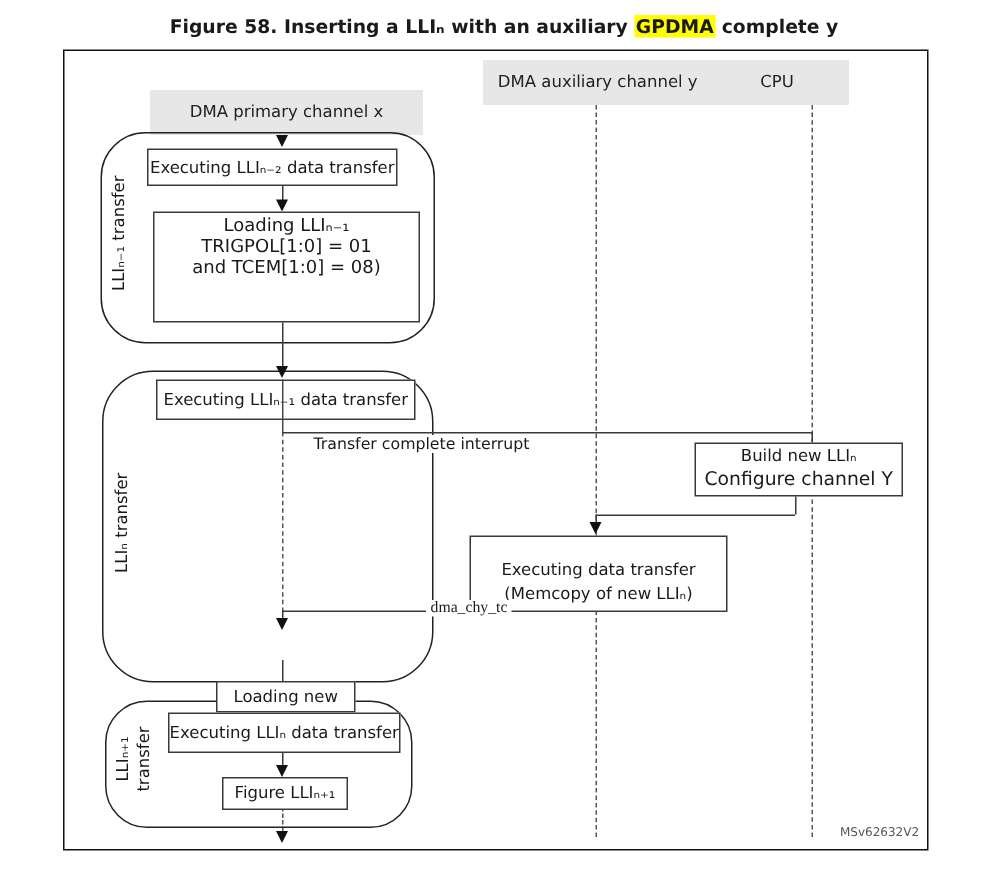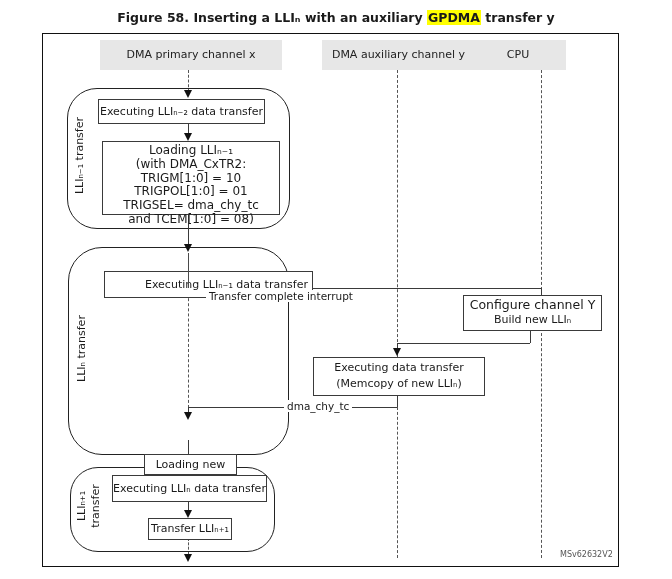--- a/index.html
+++ b/index.html
@@ -20,25 +20,25 @@
   .dline-top{z-index:6;}
   .arrow-down{width:0;height:0;border-left:4.5px solid transparent;border-right:4.5px solid transparent;
               border-top:8px solid #111;z-index:3;}
   .edge-label{font-size:10.5px;background:#fff;padding:0 3px;z-index:5;white-space:nowrap;}
   .watermark{font-size:8px;color:#555;z-index:2;}
   .small-lines{font-size:12px;line-height:13.8px;padding-top:2px;}
 </style>
 </head>
 <body>
 
-<div class="abs figure-title"><span>Figure 58. Inserting a LLIₙ with an auxiliary </span><span class="hl">GPDMA</span><span> transfer y</span></div>
+<div class="abs figure-title"><span>Figure 58. Inserting a LLIₙ with an auxiliary </span><span class="hl">GPDMA</span><span> complete y</span></div>
 
 <div class="abs frame"></div>
 
-<div class="abs lane-header" style="left:100px;width:182px;">DMA primary channel x</div>
+<div class="abs lane-header" style="left:100px;width:182px;margin-top:20px;">DMA primary channel x</div>
 <div class="abs lane-header" style="left:322px;width:153px;">DMA auxiliary channel y</div>
 <div class="abs lane-header" style="left:470px;width:96px;">CPU</div>
 
 <div class="abs dline" style="left:188px;top:70px;height:22px;"></div>
 <div class="abs dline" style="left:188px;top:288px;height:120px;"></div>
 <div class="abs dline" style="left:397px;top:70px;height:287px;"></div>
 <div class="abs dline" style="left:397px;top:407px;height:151px;"></div>
 <div class="abs dline" style="left:541px;top:70px;height:225px;"></div>
 <div class="abs dline" style="left:541px;top:328px;height:230px;"></div>
 
@@ -50,45 +50,43 @@
 <div class="abs rot-label" style="left:26px;top:342px;width:110px;">LLIₙ transfer</div>
 <div class="abs rot-label" style="left:54px;top:492px;width:70px;line-height:14px;">
   <div>LLIₙ₊₁</div>
   <div>transfer</div>
 </div>
 
 <div class="abs box" style="left:98px;top:99px;width:165px;height:23px;line-height:23px;">Executing LLIₙ₋₂ data transfer</div>
 
 <div class="abs box small-lines" style="left:102px;top:141px;width:176px;height:70px;">
   <div>Loading LLIₙ₋₁</div>
-  <div>(with DMA_CxTR2: TRIGM[1:0] = 10</div>
   <div>TRIGPOL[1:0] = 01</div>
-  <div>TRIGSEL= dma_chy_tc</div>
   <div>and TCEM[1:0] = 08)</div>
 </div>
 
-<div class="abs box" style="left:104px;top:271px;width:171px;height:25px;line-height:25px;padding-left:36px;">Executing LLIₙ₋₁ data transfer</div>
+<div class="abs box" style="left:104px;top:253px;width:171px;height:25px;line-height:25px;">Executing LLIₙ₋₁ data transfer</div>
 
 <div class="abs dline-top" style="left:188px;top:253px;height:35px;width:0;border-left:1px solid #4a4a4a;position:absolute;"></div>
 
 <div class="abs box" style="left:463px;top:295px;width:137px;height:33px;padding-top:1px;">
+  <div style="font-size:11px;line-height:14px;">Build new LLIₙ</div>
   <div style="font-size:12.5px;line-height:16px;">Configure channel Y</div>
-  <div style="font-size:11px;line-height:14px;">Build new LLIₙ</div>
 </div>
 
-<div class="abs box" style="left:313px;top:357px;width:170px;height:35px;padding-top:2px;line-height:15.5px;">
+<div class="abs box" style="left:313px;top:357px;width:170px;height:35px;padding-top:14px;line-height:15.5px;">
   <div>Executing data transfer</div>
   <div>(Memcopy of new LLIₙ)</div>
 </div>
 
 <div class="abs box" style="left:144px;top:421px;width:91px;height:19px;line-height:19px;margin-top:33px;">Loading new LLIₙ</div>
 
 <div class="abs box" style="left:112px;top:475px;width:153px;height:25px;line-height:25px;">Executing LLIₙ data transfer</div>
 
-<div class="abs box" style="left:148px;top:518px;width:82px;height:20px;line-height:20px;">Transfer LLIₙ₊₁</div>
+<div class="abs box" style="left:148px;top:518px;width:82px;height:20px;line-height:20px;">Figure LLIₙ₊₁</div>
 
 <div class="abs vline" style="left:188px;top:122px;height:13px;"></div>
 <div class="abs vline" style="left:188px;top:211px;height:35px;"></div>
 <div class="abs hline" style="left:188px;top:288px;width:353px;"></div>
 <div class="abs vline" style="left:541px;top:288px;height:7px;"></div>
 <div class="abs vline" style="left:530px;top:328px;height:15px;"></div>
 <div class="abs hline" style="left:397px;top:343px;width:133px;"></div>
 <div class="abs vline" style="left:397px;top:343px;height:7px;"></div>
 <div class="abs vline" style="left:397px;top:392px;height:15px;"></div>
 <div class="abs hline" style="left:188px;top:407px;width:209px;"></div>
@@ -100,15 +98,15 @@
 <div class="abs arrow-down" style="left:183.5px;top:90px;"></div>
 <div class="abs arrow-down" style="left:183.5px;top:133px;"></div>
 <div class="abs arrow-down" style="left:183.5px;top:244px;"></div>
 <div class="abs arrow-down" style="left:392.5px;top:348px;"></div>
 <div class="abs arrow-down" style="left:183.5px;top:412px;"></div>
 <div class="abs arrow-down" style="left:183.5px;top:466px;"></div>
 <div class="abs arrow-down" style="left:183.5px;top:510px;"></div>
 <div class="abs arrow-down" style="left:183.5px;top:554px;"></div>
 
 <div class="abs edge-label" style="left:206px;top:290px;">Transfer complete interrupt</div>
-<div class="abs edge-label" style="left:284px;top:400px;">dma_chy_tc</div>
+<div class="abs edge-label" style="left:284px;top:400px;font-family:Liberation Serif, serif;">dma_chy_tc</div>
 
 <div class="abs watermark" style="left:560px;top:550px;">MSv62632V2</div>
 
 </body></html>

